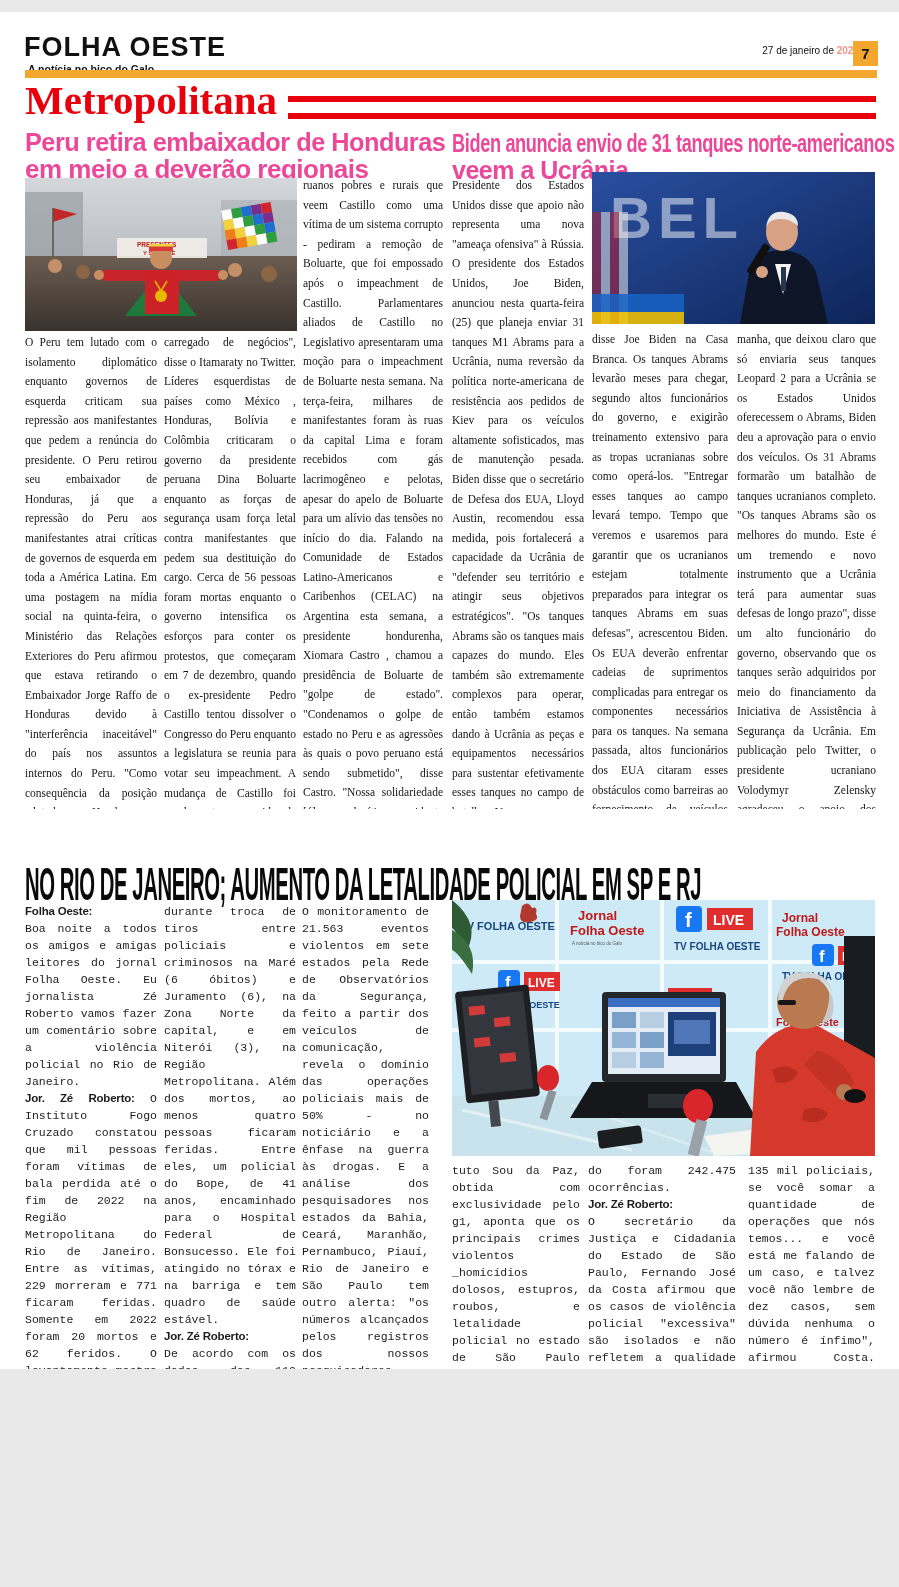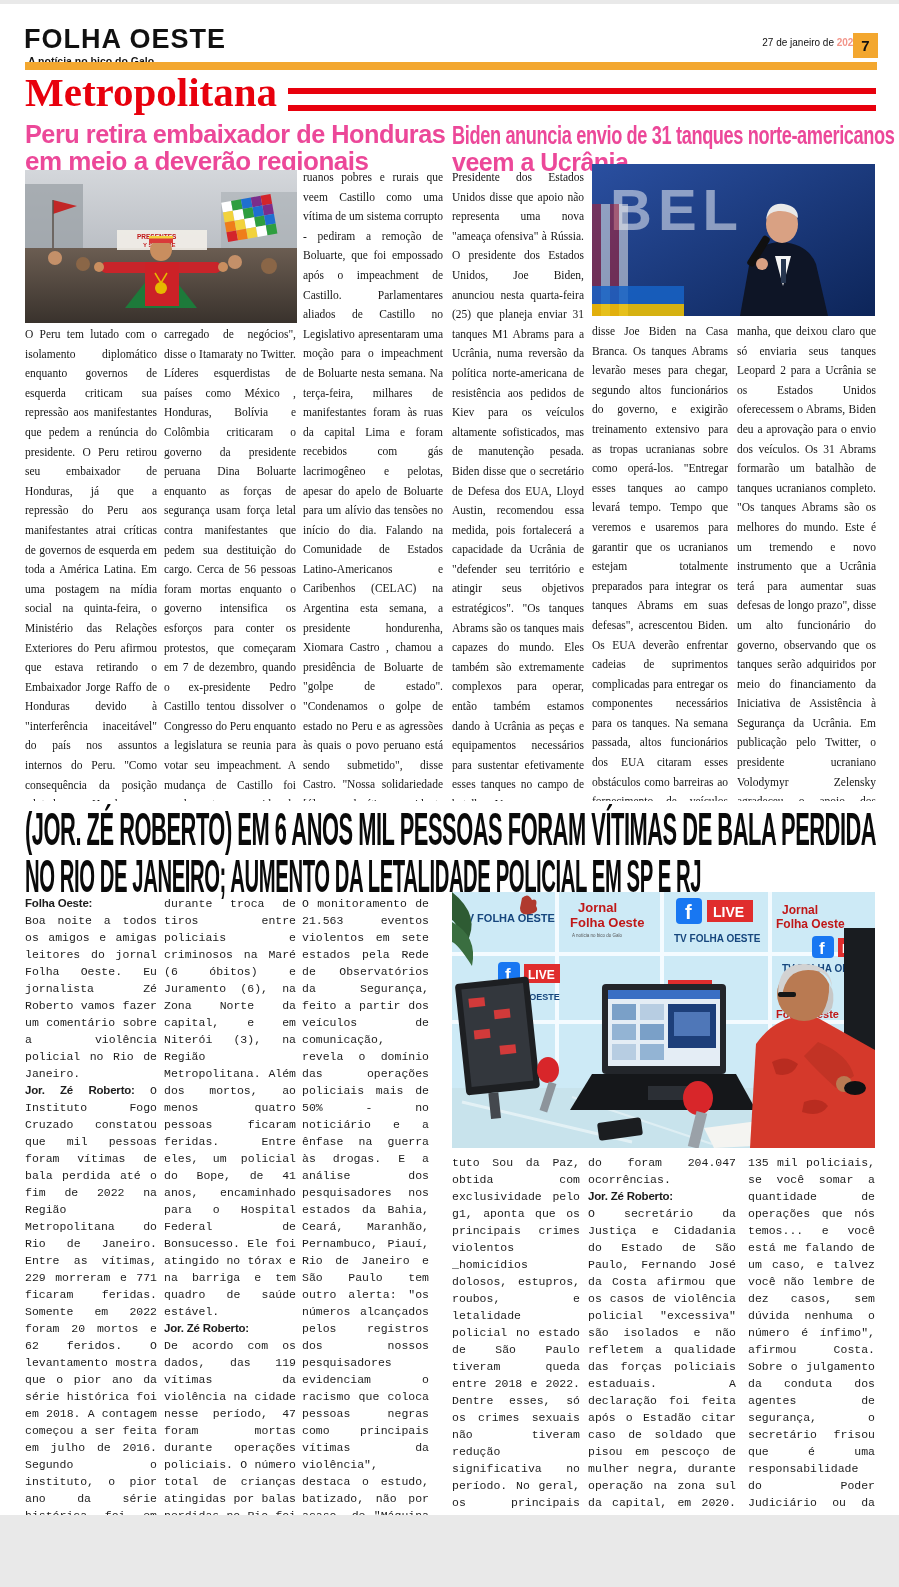--- a/index.html
+++ b/index.html
@@ -1,16 +1,16 @@
 <!DOCTYPE html>
 <html><head>
 <meta charset="utf-8">
 <style>
   html,body{margin:0;padding:0;background:#e9e9e9;}
-  .page{position:relative;width:899px;height:1511px;background:#ffffff;margin:4px auto;
+  .page{position:relative;width:899px;height:1357px;background:#ffffff;margin:12px auto;
         font-family:"Liberation Serif",serif;color:#151515;overflow:hidden;}
   .abs{position:absolute;}
   
   .mast-title{left:24px;top:20px;font-family:"Liberation Sans",sans-serif;font-weight:800;
               font-size:27px;letter-spacing:1px;color:#111;}
   .mast-tagline{left:28px;top:51px;font-family:"Liberation Sans",sans-serif;font-weight:700;
                 font-size:10.5px;color:#111;}
   .mast-date{right:40px;top:33px;font-family:"Liberation Sans",sans-serif;font-size:10px;color:#111;}
   .mast-date .year{color:#F2958A;font-weight:700;}
   .page-badge{left:853px;top:29px;width:25px;height:25px;background:#F3A72F;
@@ -170,23 +170,20 @@
     </svg>
   </div>
 
   <div class="abs serif-col" style="left:452px;top:164px;width:132px;height:633px;">Presidente dos Estados Unidos disse que apoio não representa uma nova "ameaça ofensiva" à Rússia.  O presidente dos Estados Unidos, Joe Biden, anunciou nesta quarta-feira (25) que planeja enviar 31 tanques M1 Abrams para a Ucrânia, numa reversão da política norte-americana de resistência aos pedidos de Kiev para os veículos altamente sofisticados, mas de manutenção pesada. Biden disse que o secretário de Defesa dos EUA, Lloyd Austin, recomendou essa medida, pois fortalecerá a capacidade da Ucrânia de "defender seu território e atingir seus objetivos estratégicos". "Os tanques Abrams são os tanques mais capazes do mundo. Eles também são extremamente complexos para operar, então também estamos dando à Ucrânia as peças e equipamentos necessários para sustentar efetivamente esses tanques no campo de batalha. Vamos começar a treinar as tropas ucranianas nessas questões de sustentação, logística e manutenção o mais rápido possível",</div>
   <div class="abs serif-col" style="left:592px;top:318px;width:136px;height:479px;">disse Joe Biden na Casa Branca. Os tanques Abrams levarão meses para chegar, segundo altos funcionários do governo, e exigirão treinamento extensivo para as tropas ucranianas sobre como operá-los. "Entregar esses tanques ao campo levará tempo. Tempo que veremos e usaremos para garantir que os ucranianos estejam totalmente preparados para integrar os tanques Abrams em suas defesas", acrescentou Biden. Os EUA deverão enfrentar cadeias de suprimentos complicadas para entregar os componentes necessários para os tanques. Na semana passada, altos funcionários dos EUA citaram esses obstáculos como barreiras ao fornecimento de veículos para a Ucrânia. No entanto, depois de um intenso debate diplomático com a Ale-</div>
   <div class="abs serif-col" style="left:737px;top:318px;width:139px;height:479px;">
     <span>manha, que deixou claro que só enviaria seus tanques Leopard 2 para a Ucrânia se os Estados Unidos oferecessem o Abrams, Biden deu a aprovação para o envio dos veículos. Os 31 Abrams formarão um batalhão de tanques ucranianos completo. "Os tanques Abrams são os melhores do mundo. Este é um tremendo e novo instrumento que a Ucrânia terá para aumentar suas defesas de longo prazo", disse um alto funcionário do governo, observando que os tanques serão adquiridos por meio do financiamento da Iniciativa de Assistência à Segurança da Ucrânia. Em publicação pelo Twitter, o presidente ucraniano Volodymyr Zelensky agradeceu o apoio dos Estados Unidos com o envio dos 31 Abrams.</span>
     
   </div>
 
-  <div class="abs feat feat1">
-    <span class="fit-line" style="transform: scaleX(0.465282);">(JOR. ZÉ ROBERTO) EM 6 ANOS MIL PESSOAS FORAM VÍTIMAS DE BALA PERDIDA</span>
-  </div>
   <div class="abs feat feat2">
     <span class="fit-line" style="transform: scaleX(0.431949);">NO RIO DE JANEIRO; AUMENTO DA LETALIDADE POLICIAL EM SP E RJ</span>
   </div>
 
   <div class="abs sans-col" style="left:25px;top:891px;width:132px;height:690px;"><span class="seg seg-b seg-blk">Folha Oeste:</span><span class="seg seg-blk">Boa noite a todos os amigos e amigas leitores do jornal Folha Oeste. Eu jornalista Zé Roberto vamos fazer um comentário sobre a violência policial no Rio de Janeiro.</span><span class="seg seg-b">Jor. Zé Roberto: </span><span class="seg">O Instituto Fogo Cruzado constatou que mil pessoas foram vítimas de bala perdida até o fim de 2022 na Região Metropolitana do Rio de Janeiro. Entre as vítimas, 229 morreram e 771 ficaram feridas. Somente em 2022 foram 20 mortos e 62 feridos. O levantamento mostra que o pior ano da série histórica foi em 2018. A contagem começou a ser feita em julho de 2016. Segundo o instituto, o pior ano da série histórica foi em 2018, quando 252 pessoas foram vítimas de balas perdidas: 47 mortas e 205 feridas. Naquele ano, a Região Metropolitana do Rio vivia o período de intervenção federal na segurança pública.</span><span class="seg seg-b seg-blk">Jor. Zé Roberto:</span><span class="seg seg-blk">Ao menos 15 pessoas morreram,  durante operações das polícias Militar e Civil em três pontos diferentes do Grande Rio. Segundo apurou a TV Globo, as mortes ocorreram</span></div>
   <div class="abs sans-col" style="left:164px;top:891px;width:132px;height:690px;">
       <span class="seg seg-blk">durante troca de tiros entre policiais e criminosos na Maré (6 óbitos) e Juramento (6), na Zona Norte da capital, e em Niterói (3), na Região Metropolitana. Além dos mortos, ao menos quatro pessoas ficaram feridas. Entre eles, um policial do Bope, de 41 anos, encaminhado para o Hospital Federal de Bonsucesso. Ele foi atingido no tórax e na barriga e tem quadro de saúde estável.</span>
       <span class="seg seg-b seg-blk">Jor. Zé Roberto:</span>
       <span class="seg seg-blk">De acordo com os dados, das 119 vítimas da violência na cidade nesse período, 47 foram mortas durante operações policiais. O número total de crianças atingidas por balas perdidas no Rio foi de 87 desde o início da contagem da plataforma. A análise foi feita no intervalo entre 5 de julho de 2016 e 30 de setembro deste ano. "As crianças são vítimas diretas e indiretas da violência, seja ela física ou psicológica. Em dias de operações policiais e tiroteios intensos, elas deixam de ir para a escola. Nos momentos de lazer, são alvos comuns das balas perdidas. Existem ainda os traumas gerados pela rotina de violência dentro e fora de casa", informa o instituto na análise dos dados.</span>
     </div>
@@ -300,21 +297,21 @@
         <circle cx="392" cy="192" r="8" fill="#b97a52"></circle>
         <ellipse cx="403" cy="196" rx="11" ry="7" fill="#101113"></ellipse>
       </g>
     </svg>
   </div>
 
   <div class="abs sans-col" style="left:452px;top:1150px;width:128px;height:430px;">
       <span class="seg seg-blk">tuto Sou da Paz, obtida com exclusividade pelo g1, aponta que os principais crimes violentos _homicídios dolosos, estupros, roubos, e letalidade policial no estado de São Paulo tiveram queda entre 2018 e 2022. Dentre esses, só os crimes sexuais não tiveram redução significativa no período. No geral, os principais crimes que compõem a categoria "criminalidade violenta" da Secretaria da Segurança Pública de São Paulo tiveram redução de ocorrências no período analisado. Neste ano, foram registrados um total de 145.104 ocorrências do tipo, uma redução de 16,4% em relação ao primeiro semestre de 2018, quan-</span>
     </div>
   <div class="abs sans-col" style="left:588px;top:1150px;width:148px;height:430px;">
-      <span class="seg seg-blk">do foram 204.047 ocorrências.</span>
+      <span class="seg seg-blk">do foram 242.475 ocorrências.</span>
       <span class="seg seg-b seg-blk">Jor. Zé Roberto:</span>
       <span class="seg seg-blk">O secretário da Justiça e Cidadania do Estado de São Paulo, Fernando José da Costa afirmou que os casos de violência policial "excessiva" são isolados e não refletem a qualidade das forças policiais estaduais. A declaração foi feita após o Estadão citar caso de soldado que pisou em pescoço de mulher negra, durante operação na zona sul da capital, em 2020. O PM foi absolvido pela Justiça Militar. "Se você pegar os índices de casos de policiais que eventualmente agridem pessoas em excesso, são absurdamente isolados perto da corporação Temos hoje aproximadamente</span>
     </div>
   <div class="abs sans-col" style="left:748px;top:1150px;width:127px;height:430px;">
       <span class="seg seg-blk">135 mil policiais, se você somar a quantidade de operações que nós temos... e você está me falando de um caso, e talvez você não lembre de dez casos, sem dúvida nenhuma o número é ínfimo", afirmou Costa. Sobre o julgamento da conduta dos agentes de segurança, o secretário frisou que é uma responsabilidade do Poder Judiciário ou da Corregedoria, em caso de processo administrativo. "Como servidores públicos, dizemos que decisão judicial não se critica e se aplica, independente de você concordar ou não concordar."</span>
     </div>
 
 </div>
 
 </body></html>

